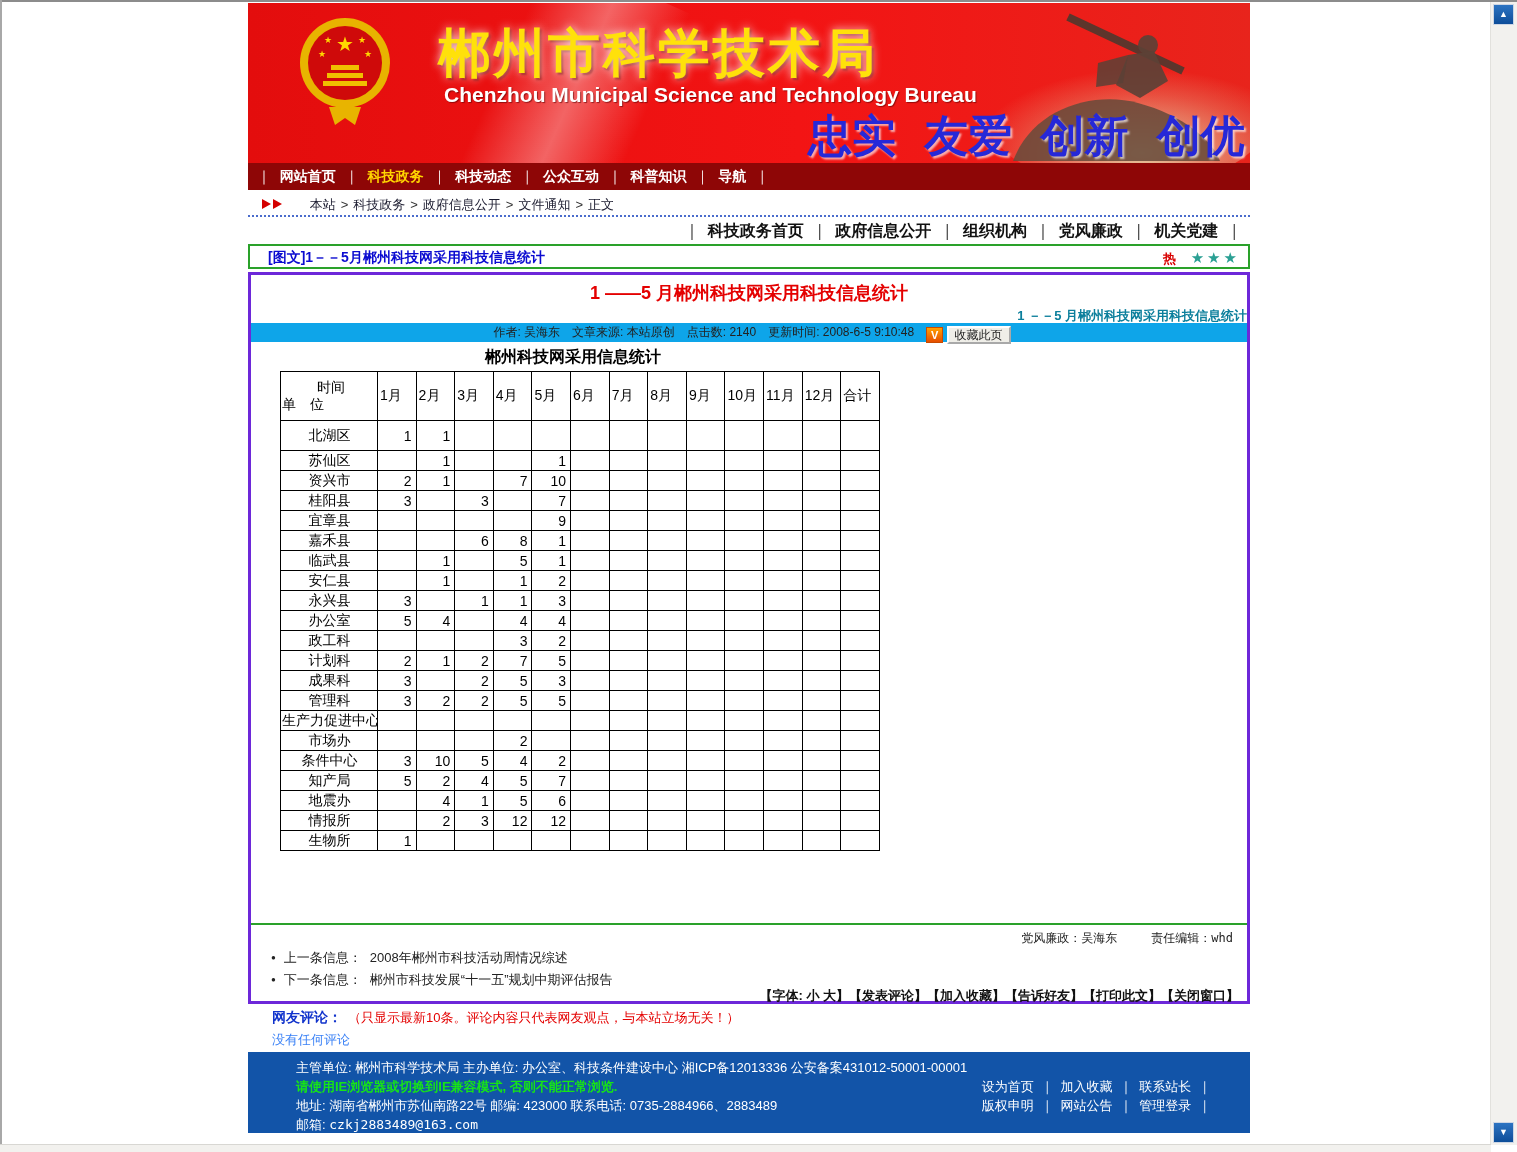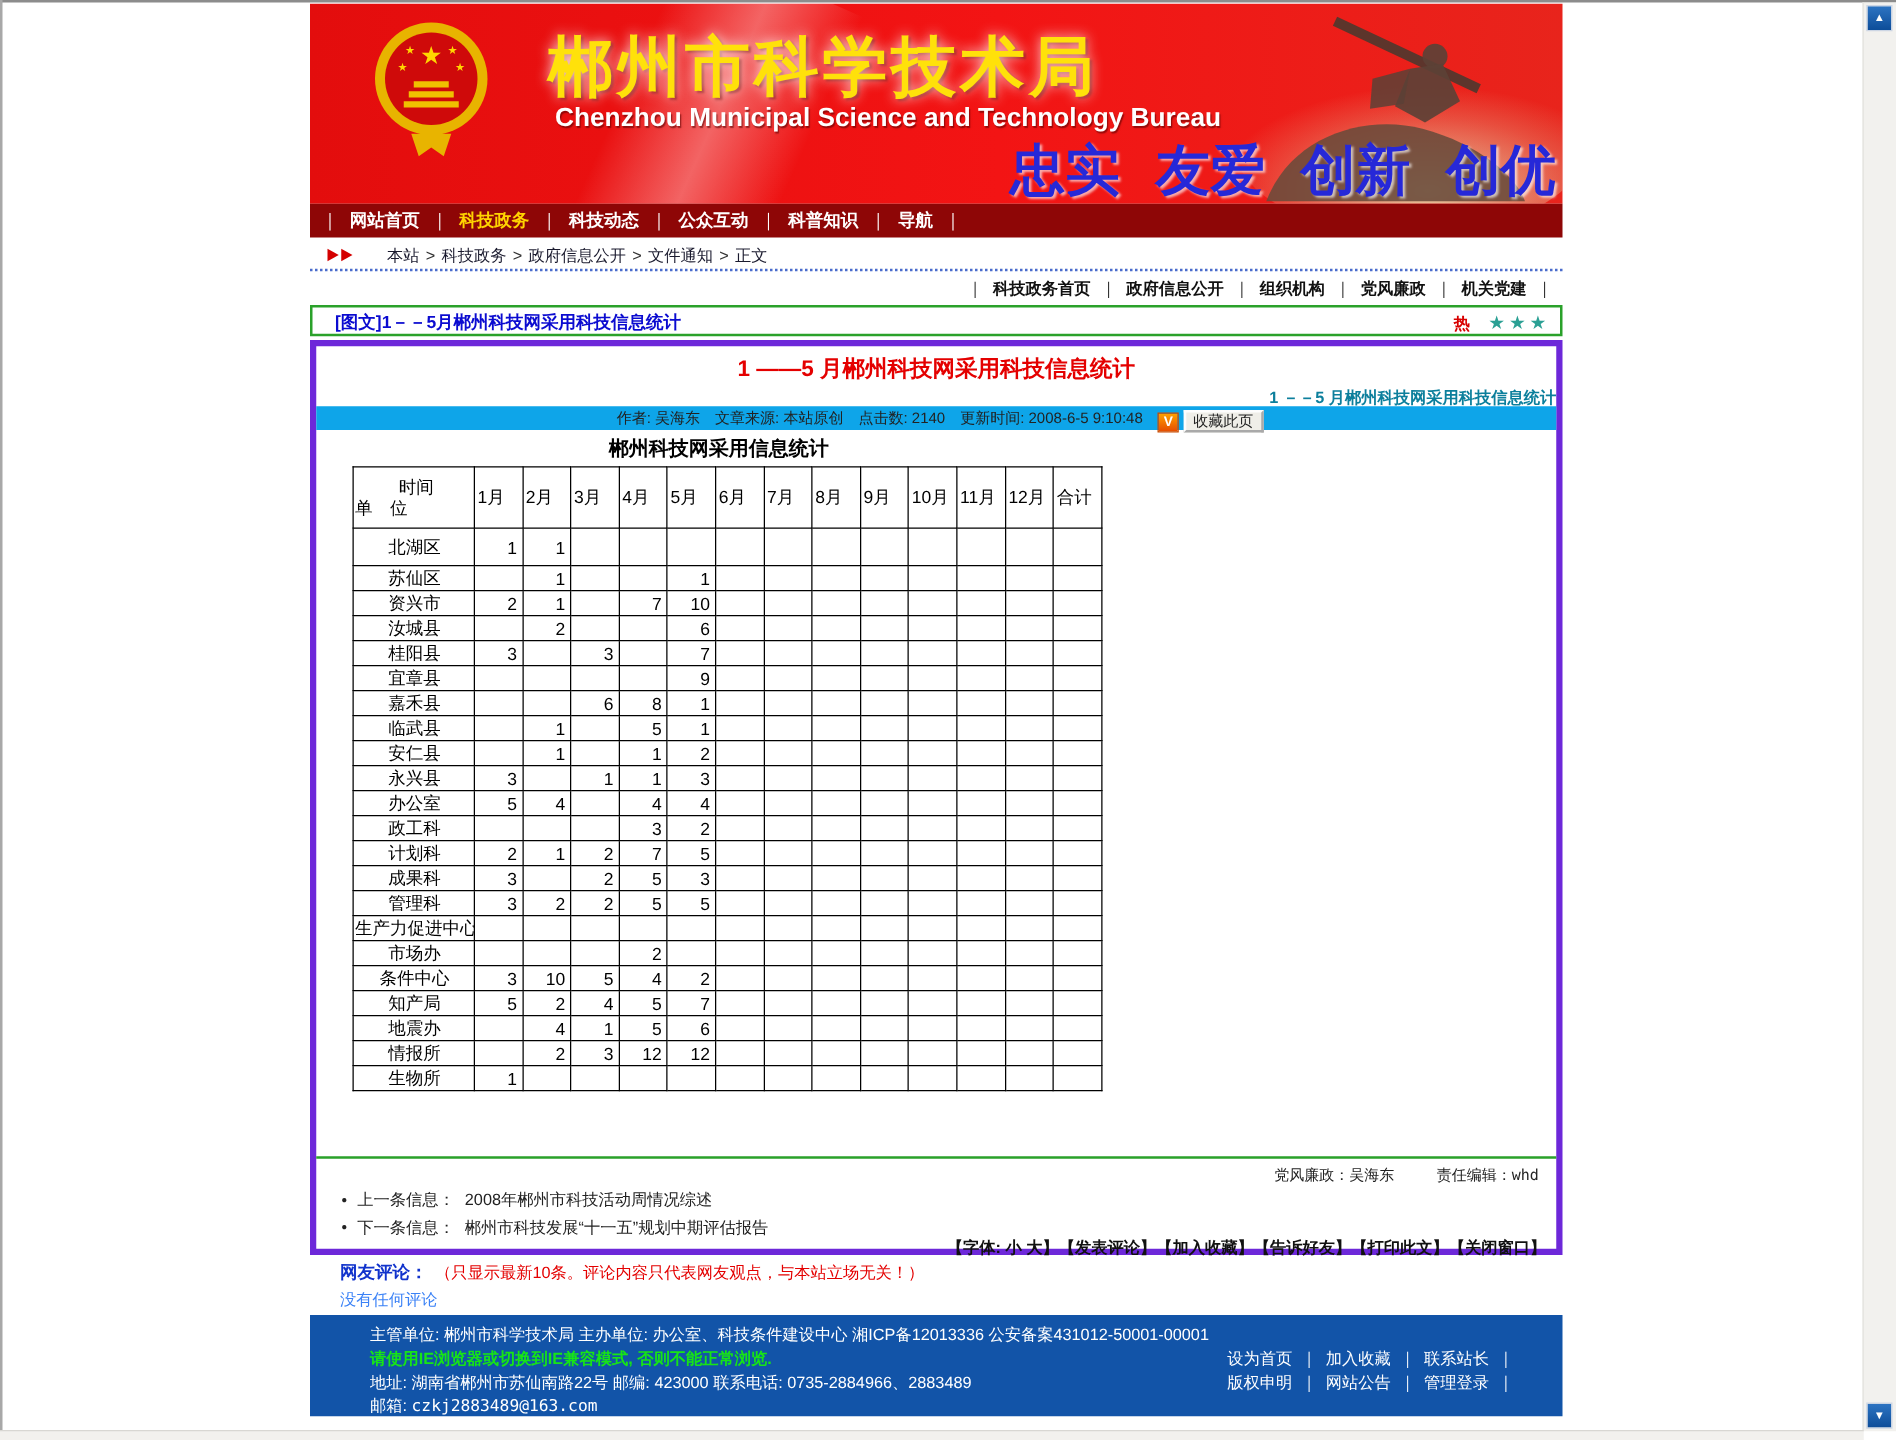--- a/index.html
+++ b/index.html
@@ -34,35 +34,35 @@
   .main-nav .sep{margin:0 9px;font-weight:normal;}
   .main-nav .nav-item{cursor:pointer;}
   .main-nav .active{color:#ffd400;}
 
   .breadcrumb{position:absolute;left:262px;top:196px;width:980px;height:18px;font-size:13px;color:#1a1a2e;line-height:18px;}
   .tri{display:inline-block;width:0;height:0;border-left:9px solid #d40000;border-top:5px solid transparent;
        border-bottom:5px solid transparent;margin-right:2px;}
   .bc-items{margin-left:22px;}
   .bc-sep{margin:0 5px;color:#333;}
   .dotted{position:absolute;left:248px;top:215px;width:1002px;border-top:2px dotted #4a6ccc;}
-  .secondary-nav{position:absolute;left:248px;top:221px;width:1002px;height:19px;font-size:13px;font-weight:bold;
+  .secondary-nav{position:absolute;left:248px;top:221px;width:1002px;height:19px;font-size:16px;font-weight:bold;
        color:#111;text-align:right;line-height:19px;}
   .secondary-nav .sep{margin:0 8px;font-weight:normal;}
   .snav-item{cursor:pointer;}
 
   
   .article-bar{position:absolute;left:248px;top:244px;width:1002px;height:25px;box-sizing:border-box;
        border:2px solid #2aa12a;background:#fff;}
   .bar-title{position:absolute;left:18px;top:3px;font-size:14px;font-weight:bold;color:#0b0bd0;}
   .hot{position:absolute;right:72px;top:4px;font-size:13px;font-weight:bold;color:#d80000;}
   .stars{position:absolute;right:8px;top:3px;font-size:15px;color:#2ba094;letter-spacing:3px;}
 
   
   .article-box{position:absolute;left:248px;top:272px;width:1002px;height:732px;box-sizing:border-box;
-       border:5px solid #6d28d9;background:#fff;}
+       border:3px solid #6d28d9;background:#fff;}
   .a-title{position:absolute;left:0;top:6px;width:100%;text-align:center;font-size:18px;font-weight:bold;color:#e40000;}
   .a-subtitle{position:absolute;left:0;top:32px;width:100%;text-align:right;font-size:13px;font-weight:bold;color:#0c7f9c;}
   .meta-bar{position:absolute;left:0;top:48px;width:100%;height:19px;background:#0ea5e9;text-align:center;
        font-size:12px;color:#222;line-height:19px;}
   .meta-item{margin:0 6px;}
   .vicon{display:inline-block;width:15px;height:14px;background:linear-gradient(#ffa000,#e64d00);color:#fff;
        font-weight:bold;font-size:11px;line-height:14px;text-align:center;border:1px solid #c84b00;vertical-align:-3px;margin-left:6px;}
   .bookmark-btn{display:inline-block;padding:0 6px;background:#efeee8;border:2px outset #fdfdfd;font-size:12px;
        line-height:14px;vertical-align:-3px;cursor:pointer;}
   .table-title{position:absolute;left:234px;top:72px;font-size:16px;font-weight:bold;color:#000;}
@@ -239,36 +239,20 @@
             <td></td>
             <td></td>
             <td></td>
             <td></td>
             <td></td>
             <td></td>
             <td></td>
             <td></td>
           </tr>
           <tr>
-            <td class="name">汝城县</td>
-            <td></td>
-            <td>2</td>
-            <td></td>
-            <td></td>
-            <td>6</td>
-            <td></td>
-            <td></td>
-            <td></td>
-            <td></td>
-            <td></td>
-            <td></td>
-            <td></td>
-            <td></td>
-          </tr>
-          <tr>
             <td class="name">桂阳县</td>
             <td>3</td>
             <td></td>
             <td>3</td>
             <td></td>
             <td>7</td>
             <td></td>
             <td></td>
             <td></td>
             <td></td>

